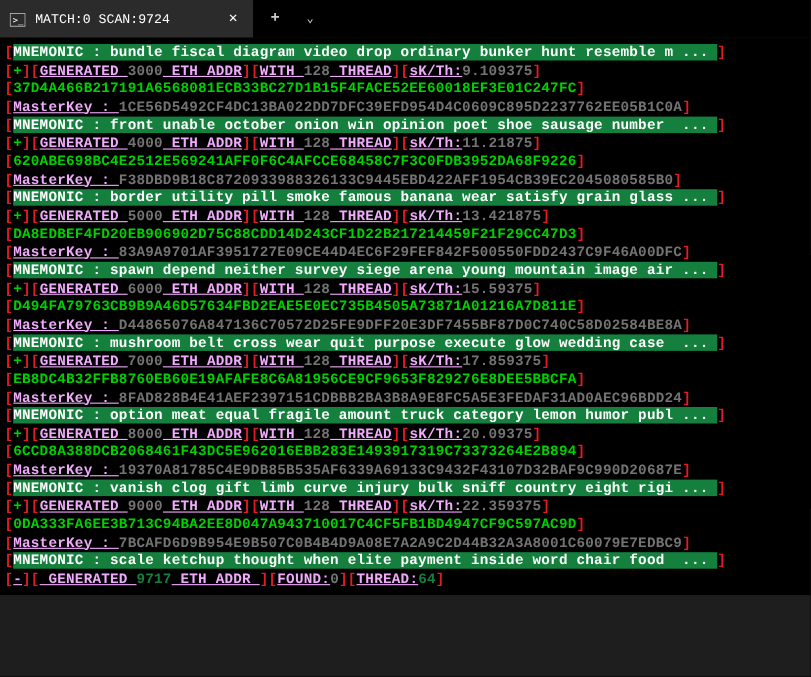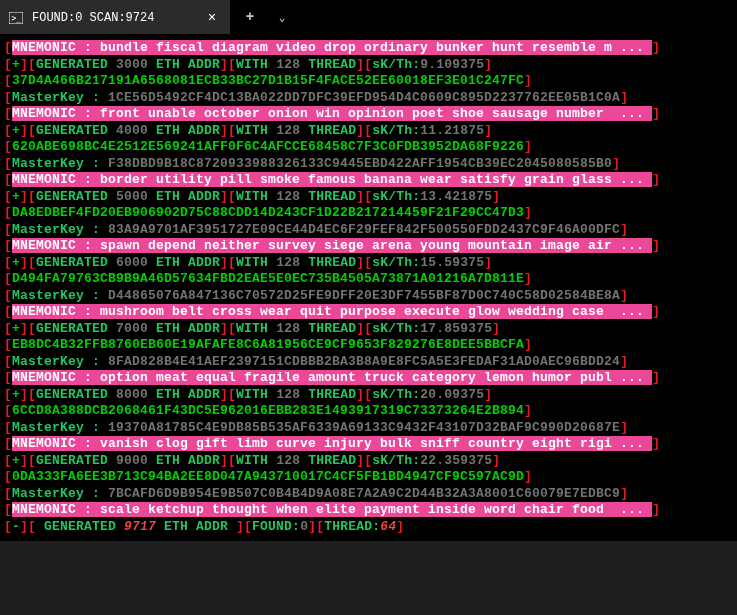--- a/index.html
+++ b/index.html
@@ -55,39 +55,39 @@
   .terminal {
     background: #000;
     color: #fff;
     padding: 6px 4px;
     line-height: 16.5px;
     white-space: pre;
     letter-spacing: 0.2px;
   }
   .line { white-space: pre; }
   
-  .bg-red { background: #ec4899; color: #fff; }
+  .bg-red { background: #15803d; color: #fff; }
   .fg-red { color: #e31b23; }
   .fg-green { color: #00d000; }
-  .fg-yel { color: #22c55e; }
+  .fg-yel { color: #f0abfc; text-decoration: underline; }
   .fg-wht { color: #737373; }
-  .fg-cyan { color: #ef4444; font-style: italic; }
+  .fg-cyan { color: #15803d; }
 </style>
 </head>
 <body>
 
 <div class="titlebar">
   <div class="tab">
     <span class="tab-icon">
       <svg width="14" height="12" viewBox="0 0 14 12">
           <rect x="0" y="0" width="14" height="12" fill="none" stroke="#fff" stroke-width="1"></rect>
           <text x="2.5" y="9" font-size="8" fill="#fff" font-family="monospace">&gt;_</text>
         </svg>
     </span>
-    <span class="tab-title">FOUND:0 SCAN:9724</span>
+    <span class="tab-title">MATCH:0 SCAN:9724</span>
     <span class="tab-close">×</span>
   </div>
   <div class="tab-actions">
     <span class="tab-btn">+</span>
     <span class="tab-btn" style="font-size:11px;">⌄</span>
   </div>
 </div>
 
 <div class="terminal" id="term"><div class="line"><span class="fg-red">[</span><span class="bg-red">MNEMONIC : bundle fiscal diagram video drop ordinary bunker hunt resemble m ... </span><span class="fg-red">]</span></div><div class="line"><span class="fg-red">[</span><span class="fg-green">+</span><span class="fg-red">][</span><span class="fg-yel">GENERATED </span><span class="fg-wht">3000</span><span class="fg-yel"> ETH ADDR</span><span class="fg-red">][</span><span class="fg-yel">WITH </span><span class="fg-wht">128</span><span class="fg-yel"> THREAD</span><span class="fg-red">][</span><span class="fg-yel">sK/Th:</span><span class="fg-wht">9.109375</span><span class="fg-red">]</span></div><div class="line"><span class="fg-red">[</span><span class="fg-green">37D4A466B217191A6568081ECB33BC27D1B15F4FACE52EE60018EF3E01C247FC</span><span class="fg-red">]</span></div><div class="line"><span class="fg-red">[</span><span class="fg-yel">MasterKey : </span><span class="fg-wht">1CE56D5492CF4DC13BA022DD7DFC39EFD954D4C0609C895D2237762EE05B1C0A</span><span class="fg-red">]</span></div><div class="line"><span class="fg-red">[</span><span class="bg-red">MNEMONIC : front unable october onion win opinion poet shoe sausage number  ... </span><span class="fg-red">]</span></div><div class="line"><span class="fg-red">[</span><span class="fg-green">+</span><span class="fg-red">][</span><span class="fg-yel">GENERATED </span><span class="fg-wht">4000</span><span class="fg-yel"> ETH ADDR</span><span class="fg-red">][</span><span class="fg-yel">WITH </span><span class="fg-wht">128</span><span class="fg-yel"> THREAD</span><span class="fg-red">][</span><span class="fg-yel">sK/Th:</span><span class="fg-wht">11.21875</span><span class="fg-red">]</span></div><div class="line"><span class="fg-red">[</span><span class="fg-green">620ABE698BC4E2512E569241AFF0F6C4AFCCE68458C7F3C0FDB3952DA68F9226</span><span class="fg-red">]</span></div><div class="line"><span class="fg-red">[</span><span class="fg-yel">MasterKey : </span><span class="fg-wht">F38DBD9B18C8720933988326133C9445EBD422AFF1954CB39EC2045080585B0</span><span class="fg-red">]</span></div><div class="line"><span class="fg-red">[</span><span class="bg-red">MNEMONIC : border utility pill smoke famous banana wear satisfy grain glass ... </span><span class="fg-red">]</span></div><div class="line"><span class="fg-red">[</span><span class="fg-green">+</span><span class="fg-red">][</span><span class="fg-yel">GENERATED </span><span class="fg-wht">5000</span><span class="fg-yel"> ETH ADDR</span><span class="fg-red">][</span><span class="fg-yel">WITH </span><span class="fg-wht">128</span><span class="fg-yel"> THREAD</span><span class="fg-red">][</span><span class="fg-yel">sK/Th:</span><span class="fg-wht">13.421875</span><span class="fg-red">]</span></div><div class="line"><span class="fg-red">[</span><span class="fg-green">DA8EDBEF4FD20EB906902D75C88CDD14D243CF1D22B217214459F21F29CC47D3</span><span class="fg-red">]</span></div><div class="line"><span class="fg-red">[</span><span class="fg-yel">MasterKey : </span><span class="fg-wht">83A9A9701AF3951727E09CE44D4EC6F29FEF842F500550FDD2437C9F46A00DFC</span><span class="fg-red">]</span></div><div class="line"><span class="fg-red">[</span><span class="bg-red">MNEMONIC : spawn depend neither survey siege arena young mountain image air ... </span><span class="fg-red">]</span></div><div class="line"><span class="fg-red">[</span><span class="fg-green">+</span><span class="fg-red">][</span><span class="fg-yel">GENERATED </span><span class="fg-wht">6000</span><span class="fg-yel"> ETH ADDR</span><span class="fg-red">][</span><span class="fg-yel">WITH </span><span class="fg-wht">128</span><span class="fg-yel"> THREAD</span><span class="fg-red">][</span><span class="fg-yel">sK/Th:</span><span class="fg-wht">15.59375</span><span class="fg-red">]</span></div><div class="line"><span class="fg-red">[</span><span class="fg-green">D494FA79763CB9B9A46D57634FBD2EAE5E0EC735B4505A73871A01216A7D811E</span><span class="fg-red">]</span></div><div class="line"><span class="fg-red">[</span><span class="fg-yel">MasterKey : </span><span class="fg-wht">D44865076A847136C70572D25FE9DFF20E3DF7455BF87D0C740C58D02584BE8A</span><span class="fg-red">]</span></div><div class="line"><span class="fg-red">[</span><span class="bg-red">MNEMONIC : mushroom belt cross wear quit purpose execute glow wedding case  ... </span><span class="fg-red">]</span></div><div class="line"><span class="fg-red">[</span><span class="fg-green">+</span><span class="fg-red">][</span><span class="fg-yel">GENERATED </span><span class="fg-wht">7000</span><span class="fg-yel"> ETH ADDR</span><span class="fg-red">][</span><span class="fg-yel">WITH </span><span class="fg-wht">128</span><span class="fg-yel"> THREAD</span><span class="fg-red">][</span><span class="fg-yel">sK/Th:</span><span class="fg-wht">17.859375</span><span class="fg-red">]</span></div><div class="line"><span class="fg-red">[</span><span class="fg-green">EB8DC4B32FFB8760EB60E19AFAFE8C6A81956CE9CF9653F829276E8DEE5BBCFA</span><span class="fg-red">]</span></div><div class="line"><span class="fg-red">[</span><span class="fg-yel">MasterKey : </span><span class="fg-wht">8FAD828B4E41AEF2397151CDBBB2BA3B8A9E8FC5A5E3FEDAF31AD0AEC96BDD24</span><span class="fg-red">]</span></div><div class="line"><span class="fg-red">[</span><span class="bg-red">MNEMONIC : option meat equal fragile amount truck category lemon humor publ ... </span><span class="fg-red">]</span></div><div class="line"><span class="fg-red">[</span><span class="fg-green">+</span><span class="fg-red">][</span><span class="fg-yel">GENERATED </span><span class="fg-wht">8000</span><span class="fg-yel"> ETH ADDR</span><span class="fg-red">][</span><span class="fg-yel">WITH </span><span class="fg-wht">128</span><span class="fg-yel"> THREAD</span><span class="fg-red">][</span><span class="fg-yel">sK/Th:</span><span class="fg-wht">20.09375</span><span class="fg-red">]</span></div><div class="line"><span class="fg-red">[</span><span class="fg-green">6CCD8A388DCB2068461F43DC5E962016EBB283E1493917319C73373264E2B894</span><span class="fg-red">]</span></div><div class="line"><span class="fg-red">[</span><span class="fg-yel">MasterKey : </span><span class="fg-wht">19370A81785C4E9DB85B535AF6339A69133C9432F43107D32BAF9C990D20687E</span><span class="fg-red">]</span></div><div class="line"><span class="fg-red">[</span><span class="bg-red">MNEMONIC : vanish clog gift limb curve injury bulk sniff country eight rigi ... </span><span class="fg-red">]</span></div><div class="line"><span class="fg-red">[</span><span class="fg-green">+</span><span class="fg-red">][</span><span class="fg-yel">GENERATED </span><span class="fg-wht">9000</span><span class="fg-yel"> ETH ADDR</span><span class="fg-red">][</span><span class="fg-yel">WITH </span><span class="fg-wht">128</span><span class="fg-yel"> THREAD</span><span class="fg-red">][</span><span class="fg-yel">sK/Th:</span><span class="fg-wht">22.359375</span><span class="fg-red">]</span></div><div class="line"><span class="fg-red">[</span><span class="fg-green">0DA333FA6EE3B713C94BA2EE8D047A943710017C4CF5FB1BD4947CF9C597AC9D</span><span class="fg-red">]</span></div><div class="line"><span class="fg-red">[</span><span class="fg-yel">MasterKey : </span><span class="fg-wht">7BCAFD6D9B954E9B507C0B4B4D9A08E7A2A9C2D44B32A3A8001C60079E7EDBC9</span><span class="fg-red">]</span></div><div class="line"><span class="fg-red">[</span><span class="bg-red">MNEMONIC : scale ketchup thought when elite payment inside word chair food  ... </span><span class="fg-red">]</span></div><div class="line"><span class="fg-red">[</span><span class="fg-yel">-</span><span class="fg-red">][</span><span class="fg-yel"> GENERATED </span><span class="fg-cyan">9717</span><span class="fg-yel"> ETH ADDR </span><span class="fg-red">][</span><span class="fg-yel">FOUND:</span><span class="fg-wht">0</span><span class="fg-red">][</span><span class="fg-yel">THREAD:</span><span class="fg-cyan">64</span><span class="fg-red">]</span></div></div>
 

